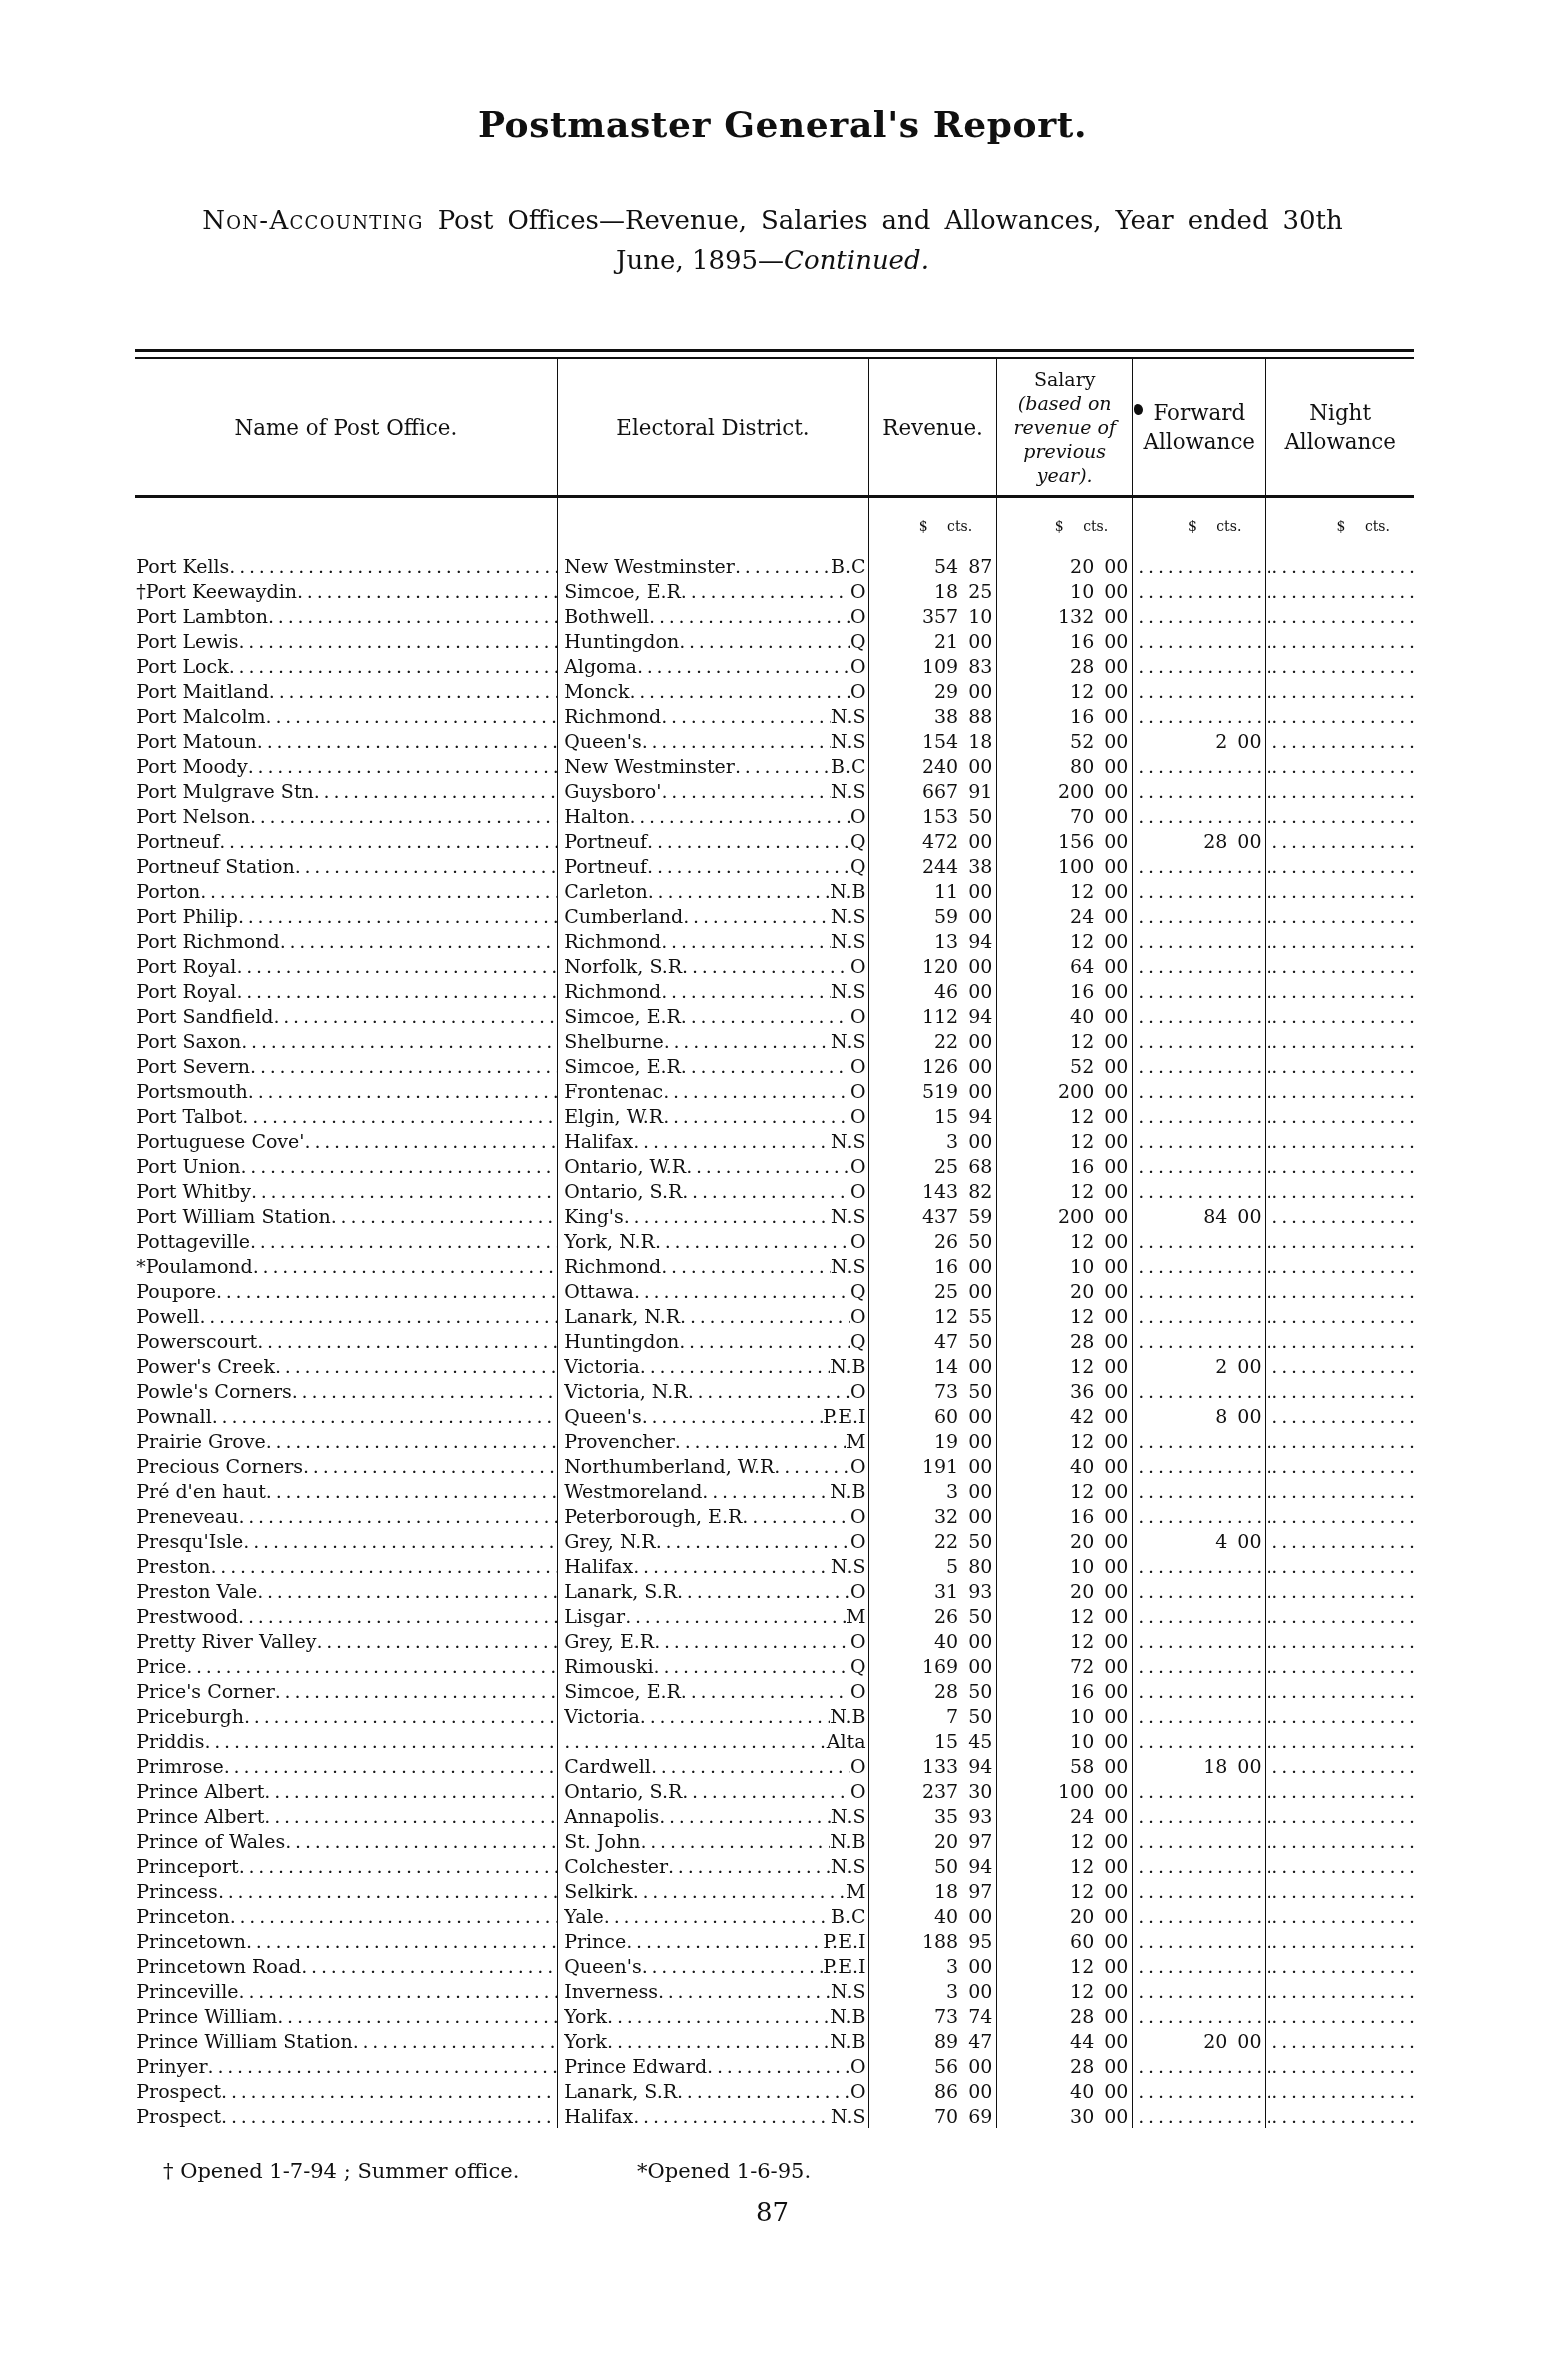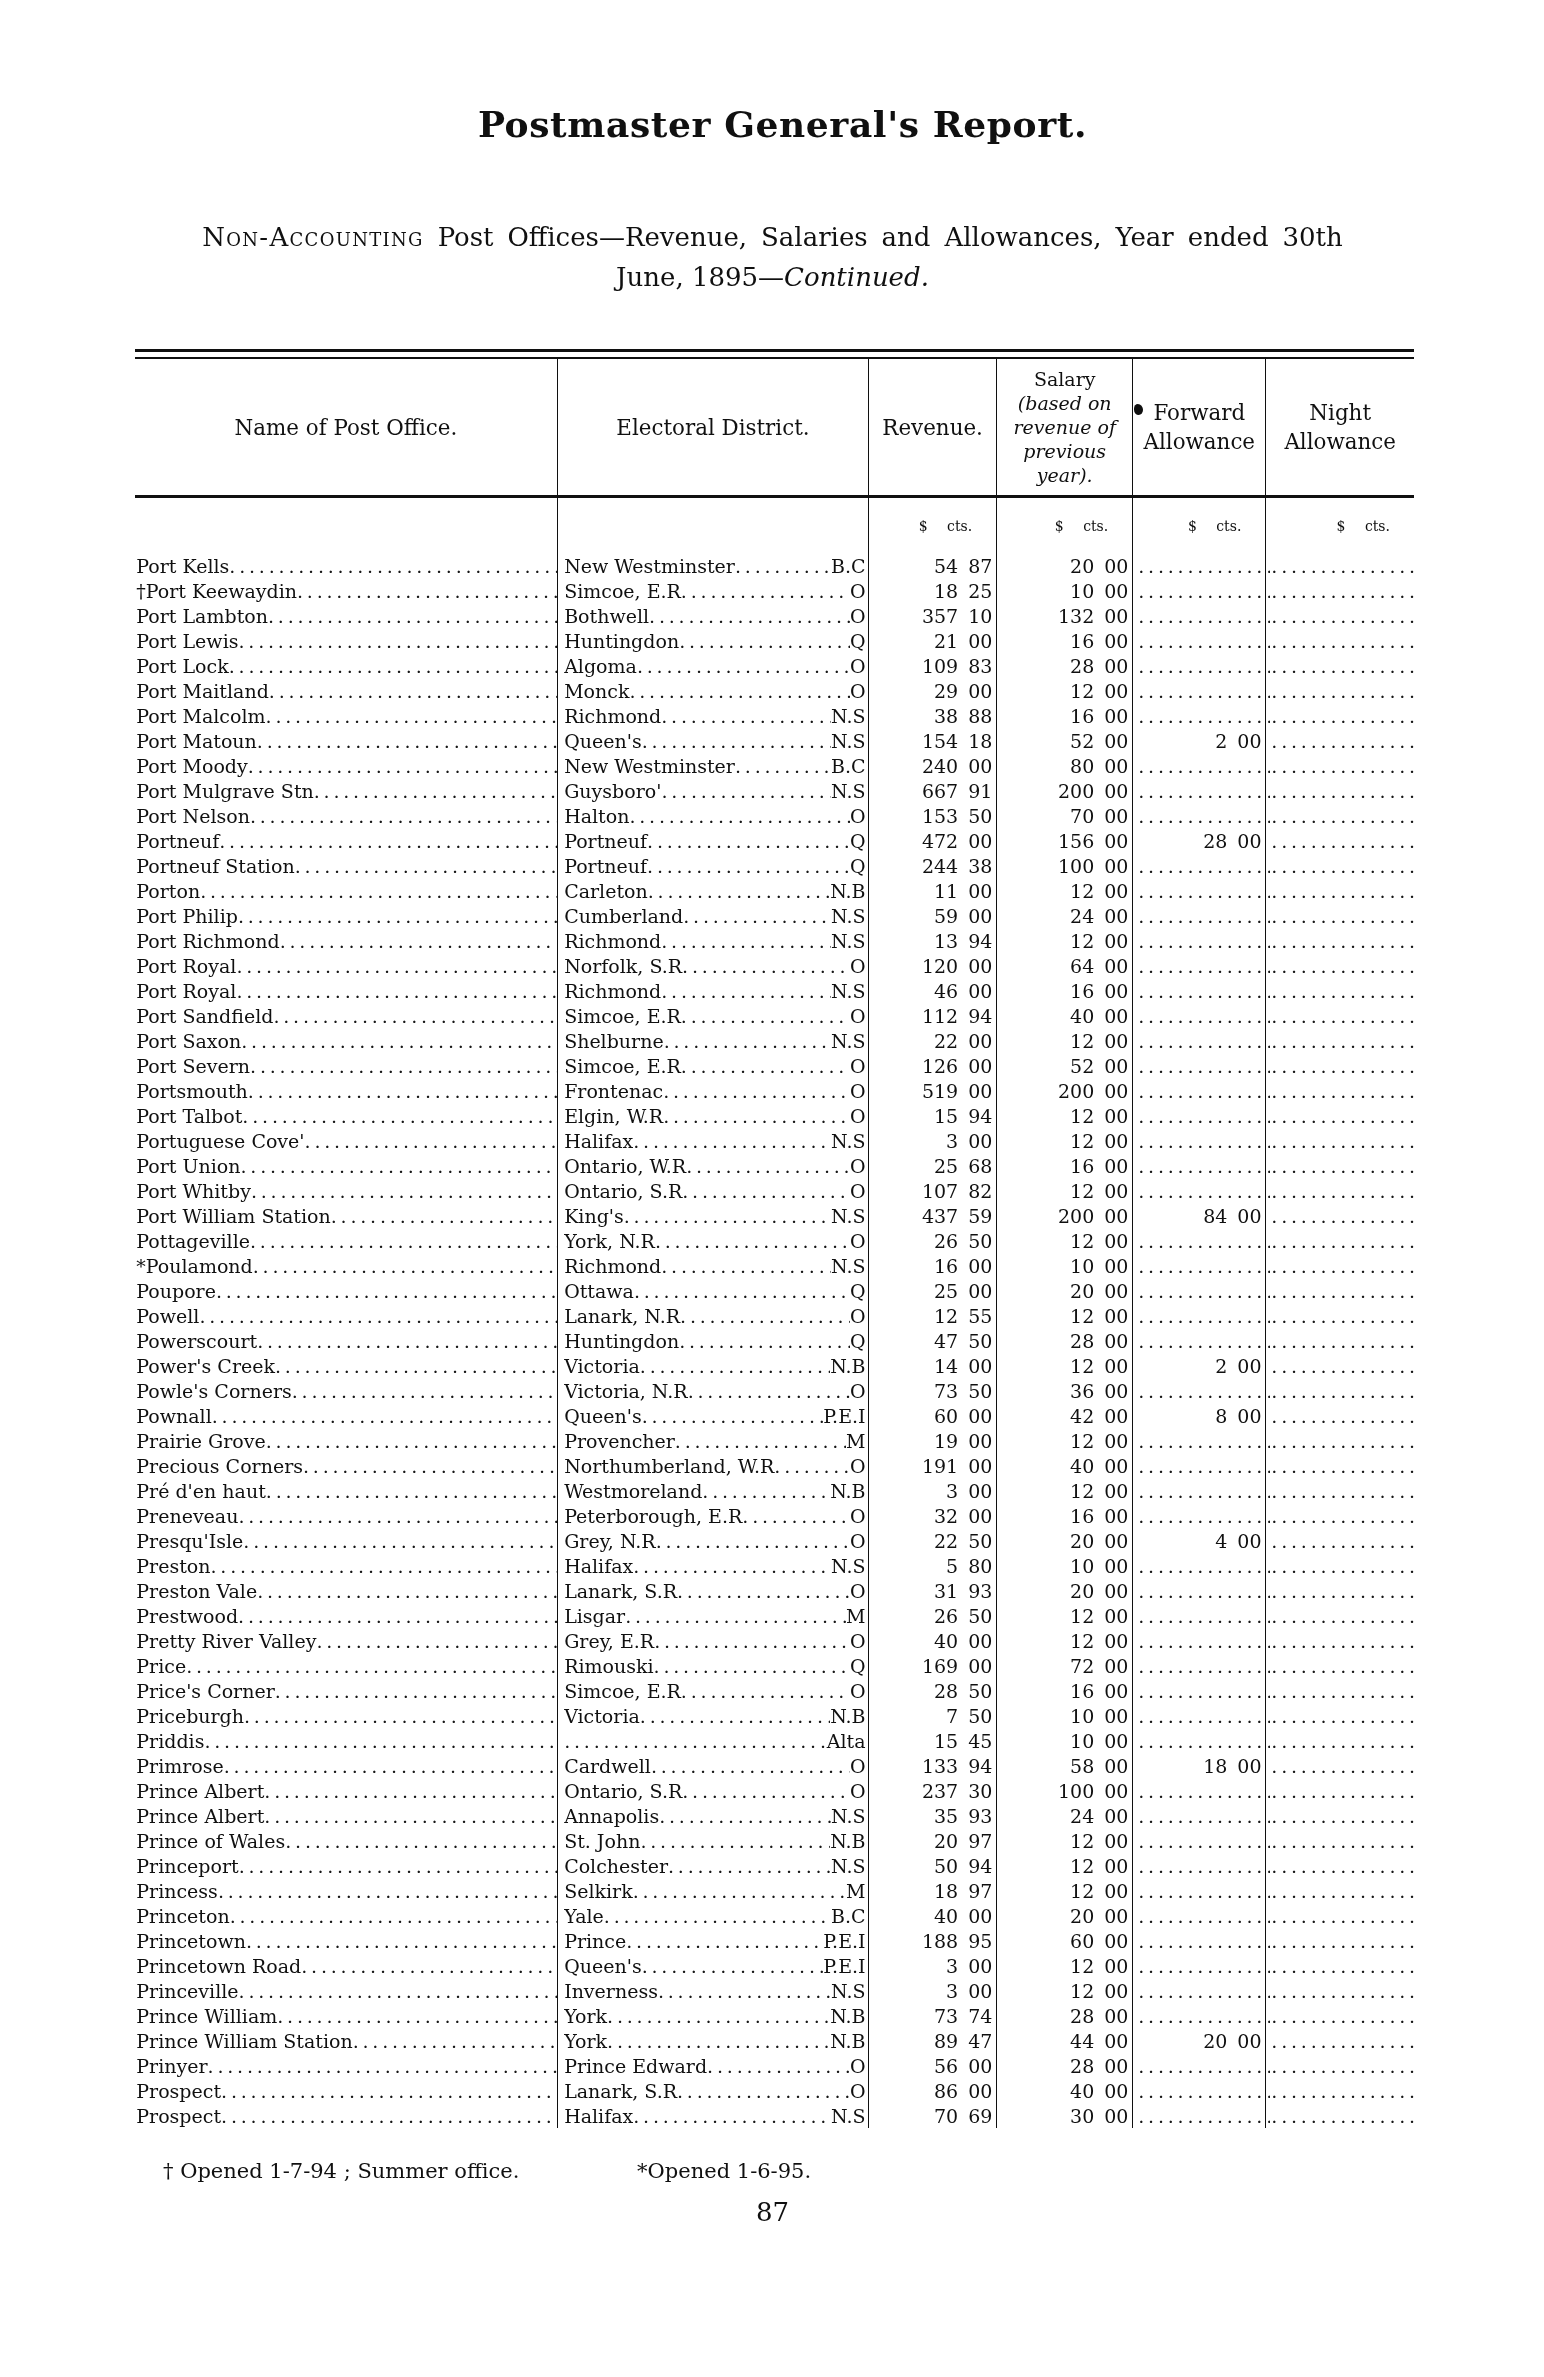--- a/index.html
+++ b/index.html
@@ -10,21 +10,21 @@
     color:#101010;
     font-family:"DejaVu Serif","Liberation Serif",serif;
     overflow:hidden;
   }
   .title{
     position:absolute;top:93px;left:0;width:100%;
     text-align:center;font-size:36px;font-weight:700;
     letter-spacing:0.6px;margin:10px;
   }
   .subtitle{
-    position:absolute;top:217px;left:0;width:100%;
+    position:absolute;top:200px;left:0;width:100%;
     text-align:center;font-size:26px;line-height:40px;
   }
   .sub-line1{word-spacing:5.7px;}
   .smallcaps{font-variant:small-caps;letter-spacing:1.3px;}
   .ital{font-style:italic;}
 
   .table-wrap{position:absolute;left:135px;top:349px;width:1279px;}
   .double-rule .rl{height:2.5px;background:#101010;}
   .double-rule .rl:first-child{margin-bottom:5px;}
 
@@ -1094,21 +1094,21 @@
     </td>
     <td class="b-l">
       <div class="fx">
         <span class="dist">Ontario, S.R</span>
         <span class="leader"></span>
         <span class="prov">O</span>
       </div>
     </td>
     <td class="b-l">
               <div class="fx num rev">
-                <span class="dollars">107</span>
+                <span class="dollars">143</span>
                 <span class="cents">82</span>
               </div>
             </td>
     <td class="b-l">
               <div class="fx num sal">
                 <span class="dollars">12</span>
                 <span class="cents">00</span>
               </div>
             </td>
     <td class="b-l">

